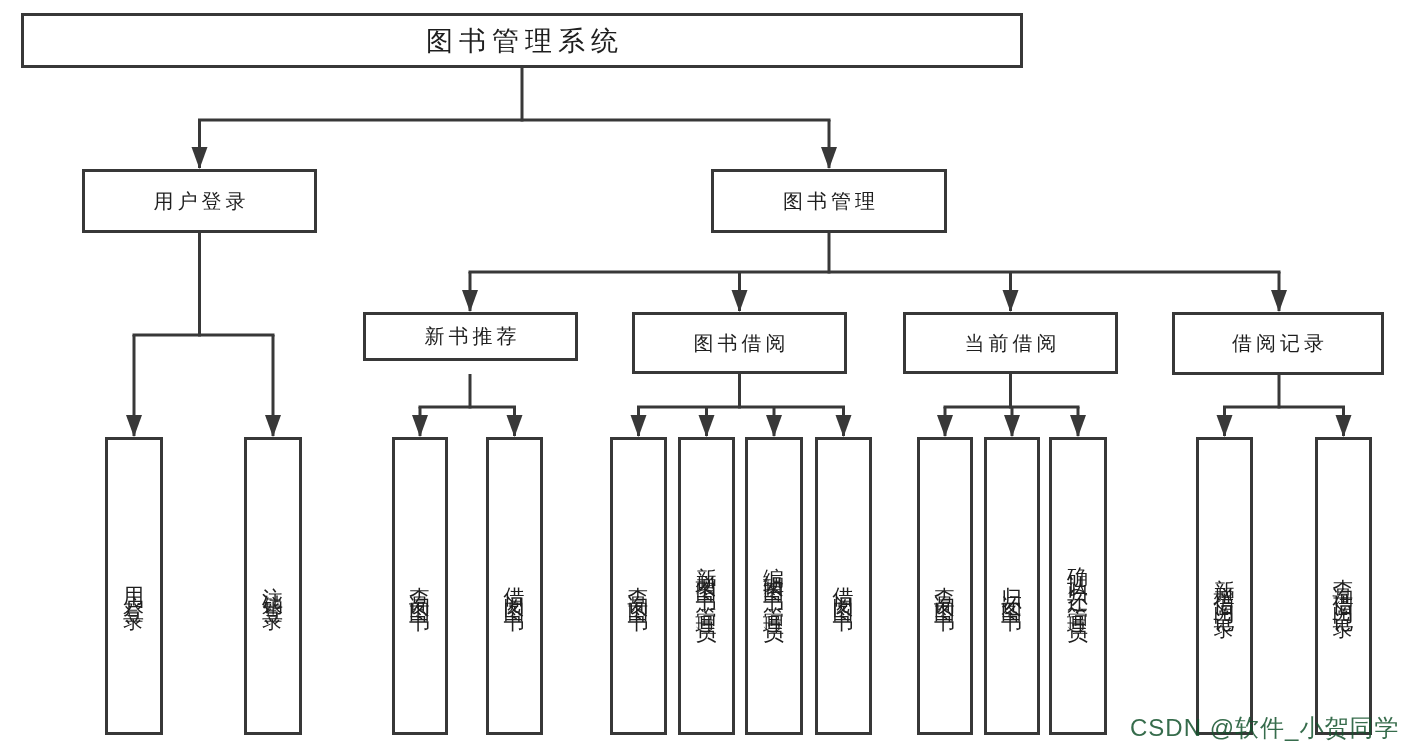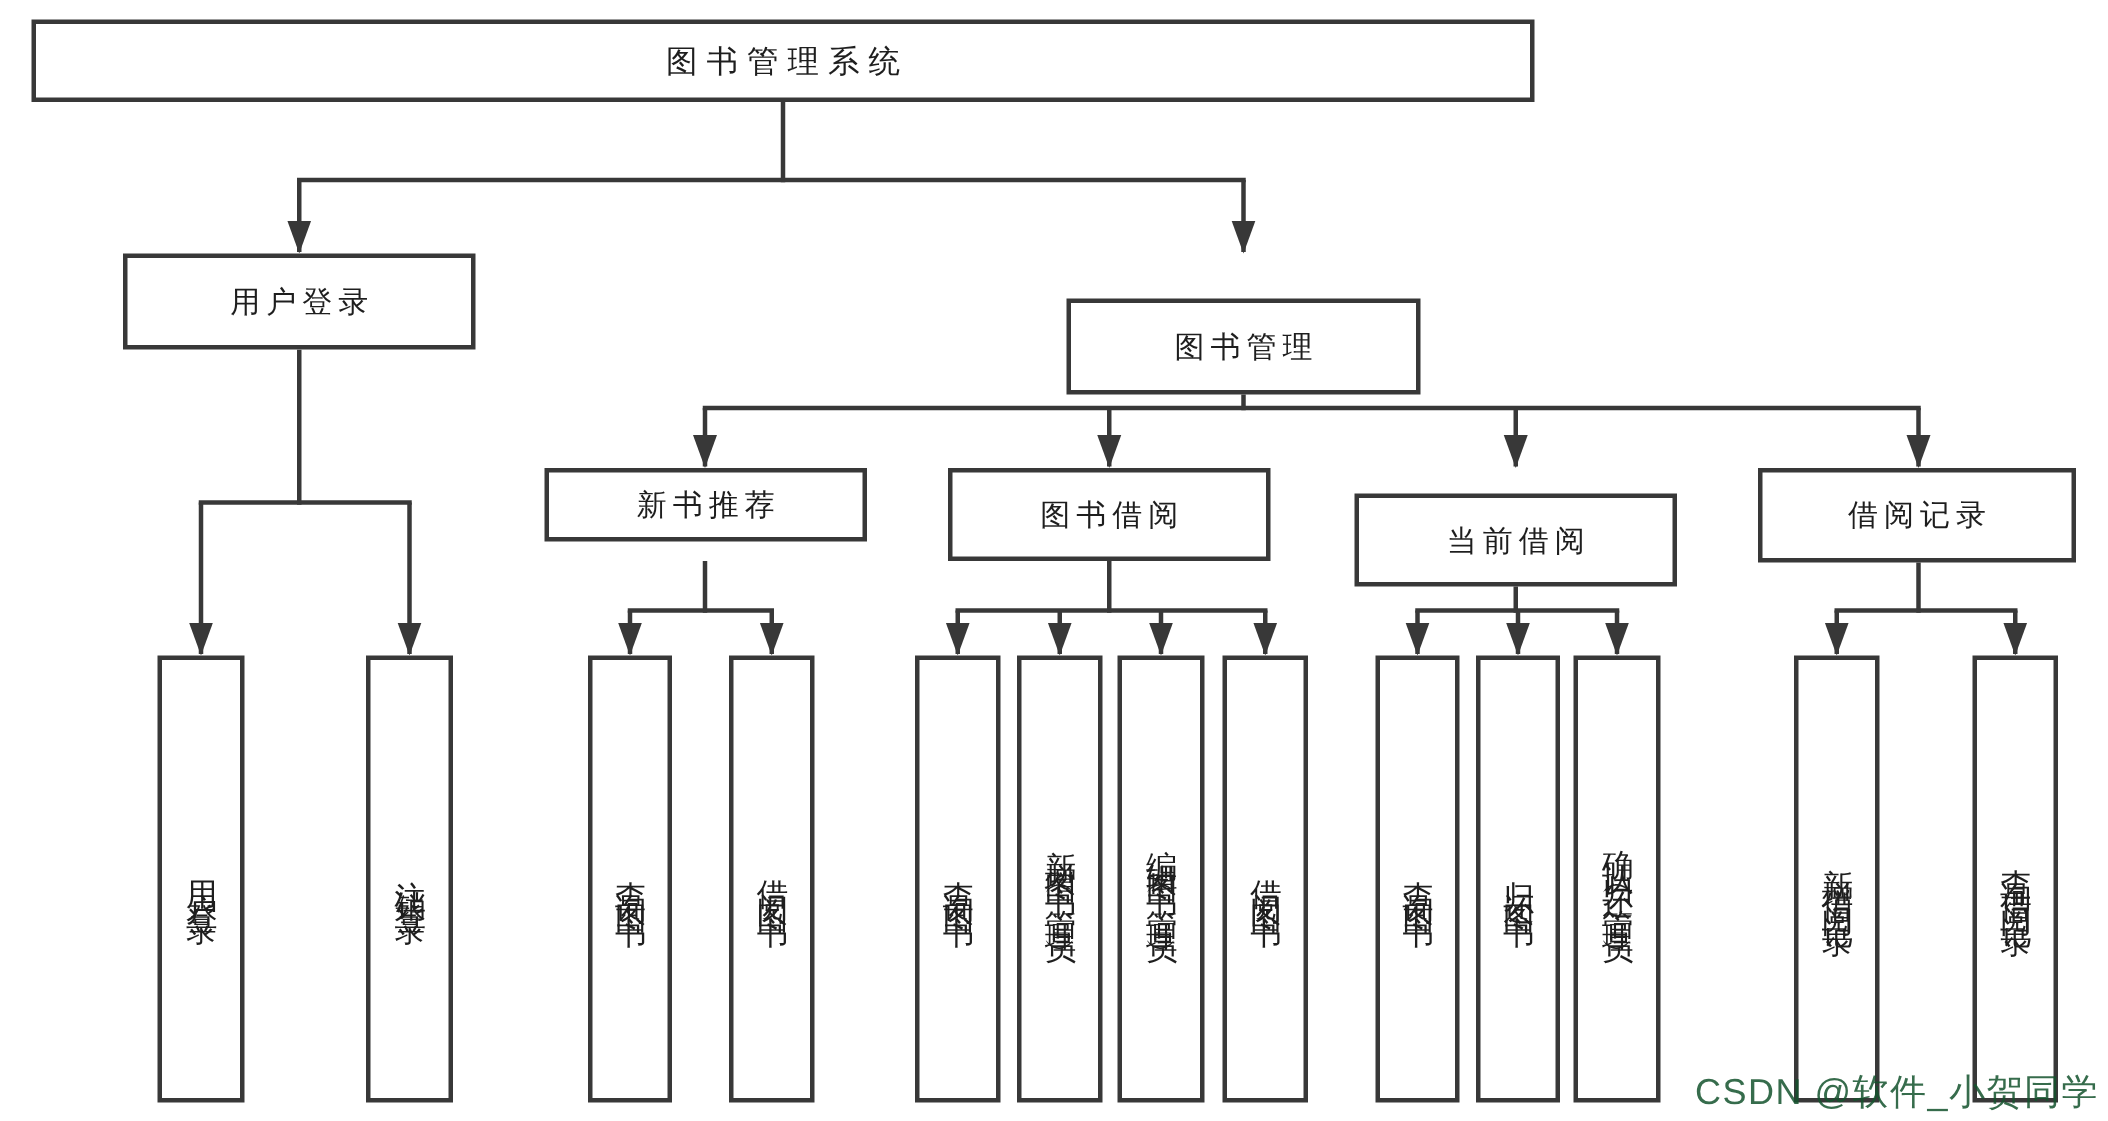--- a/index.html
+++ b/index.html
@@ -33,21 +33,21 @@
     z-index: 2;
     color: #1e1e1e;
   }
   .node.h span {
     font-size: 20px;
     letter-spacing: 4px;
     text-indent: 4px;
     white-space: nowrap;
   }
   .node.root span {
-    font-size: 21px;
+    font-size: 27px;
     letter-spacing: 6px;
     text-indent: 6px;
   }
   .node.v span {
     writing-mode: vertical-rl;
     text-orientation: mixed;
     font-size: 21px;
     letter-spacing: 8px;
     line-height: 1;
     white-space: nowrap;
@@ -117,31 +117,31 @@
     <path class="ln" d="M1343.5,407 V436" marker-end="url(#arw)"></path>
   </svg>
 
   <div class="node h root" style="left:21px; top:13px; width:1002px; height:55px;">
     <span>图书管理系统</span>
   </div>
 
   <div class="node h" style="left:82px; top:169px; width:235px; height:64px;">
     <span>用户登录</span>
   </div>
-  <div class="node h" style="left:711px; top:169px; width:236px; height:64px;margin-top:30px;">
+  <div class="node h" style="left:711px; top:169px; width:236px; height:64px;">
     <span>图书管理</span>
   </div>
 
   <div class="node h" style="left:363px; top:312px; width:215px; height:49px;">
     <span>新书推荐</span>
   </div>
   <div class="node h" style="left:632px; top:312px; width:215px; height:62px;align-items:center;">
     <span>图书借阅</span>
   </div>
-  <div class="node h" style="left:903px; top:312px; width:215px; height:62px;margin-top:17px;">
+  <div class="node h" style="left:903px; top:312px; width:215px; height:62px;">
     <span>当前借阅</span>
   </div>
   <div class="node h" style="left:1172px; top:312px; width:212px; height:63px;">
     <span>借阅记录</span>
   </div>
 
   <div class="node v" style="left:105px; top:437px; width:58px; height:298px;">
     <span>用户登录</span>
   </div>
   <div class="node v" style="left:244px; top:437px; width:58px; height:298px;">

